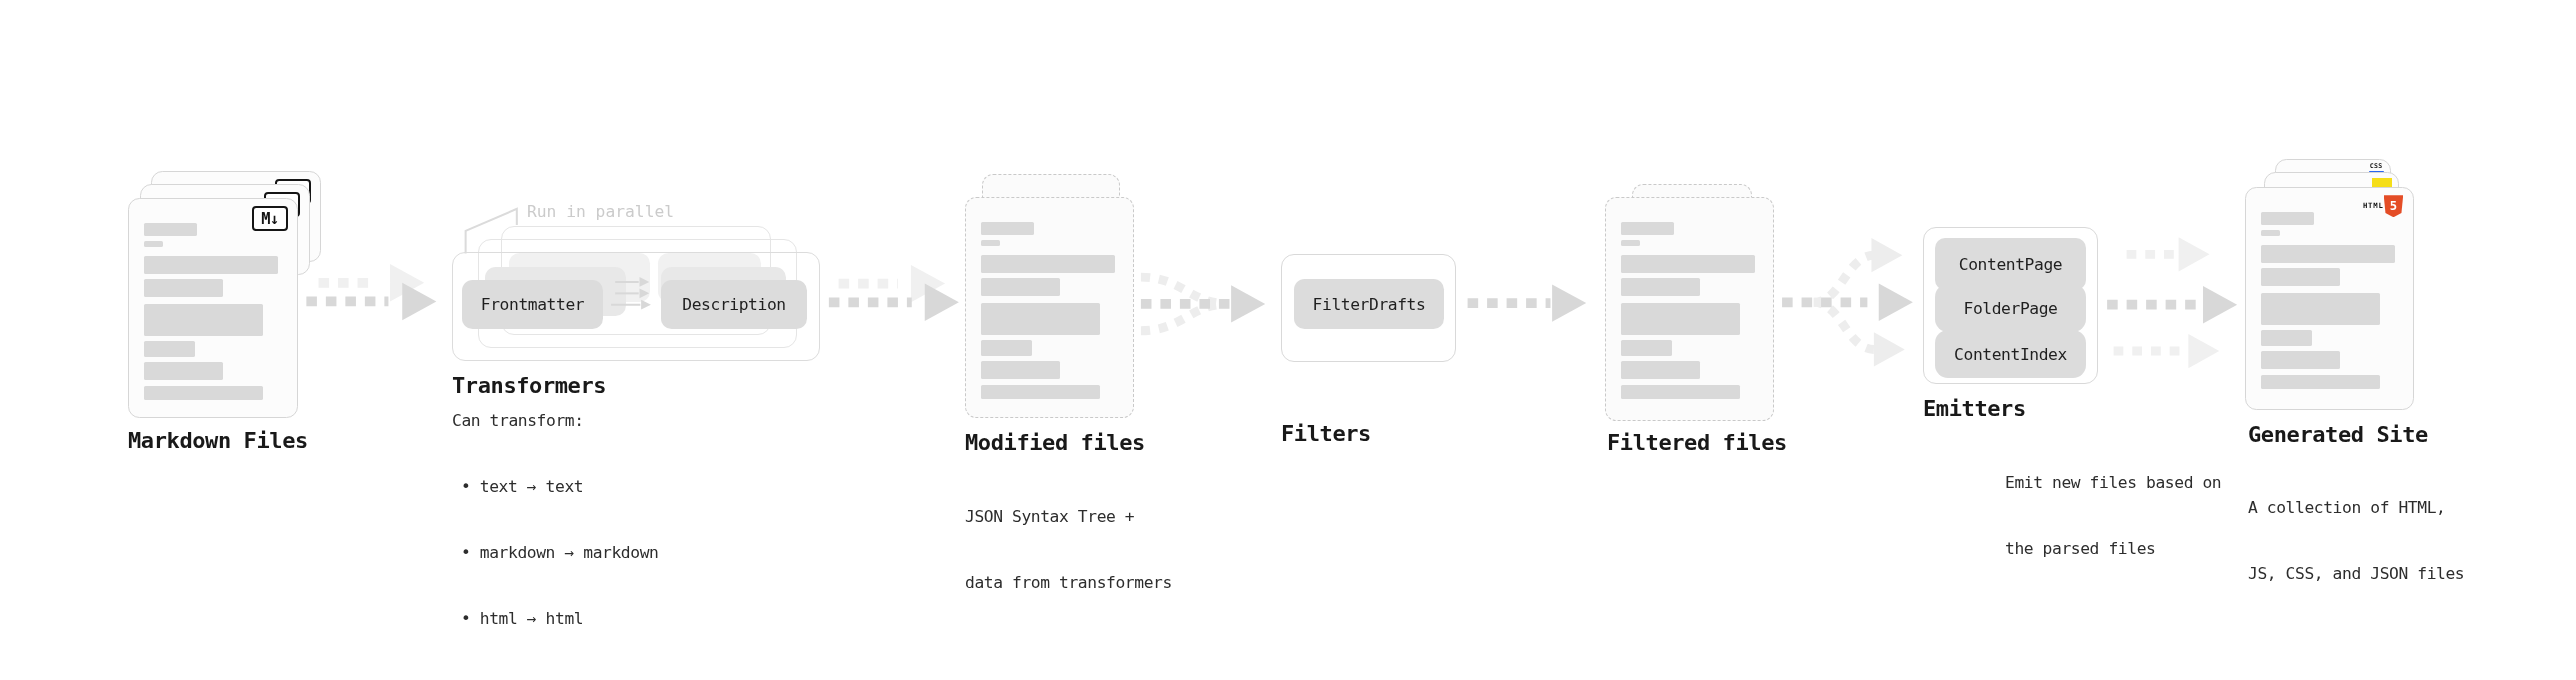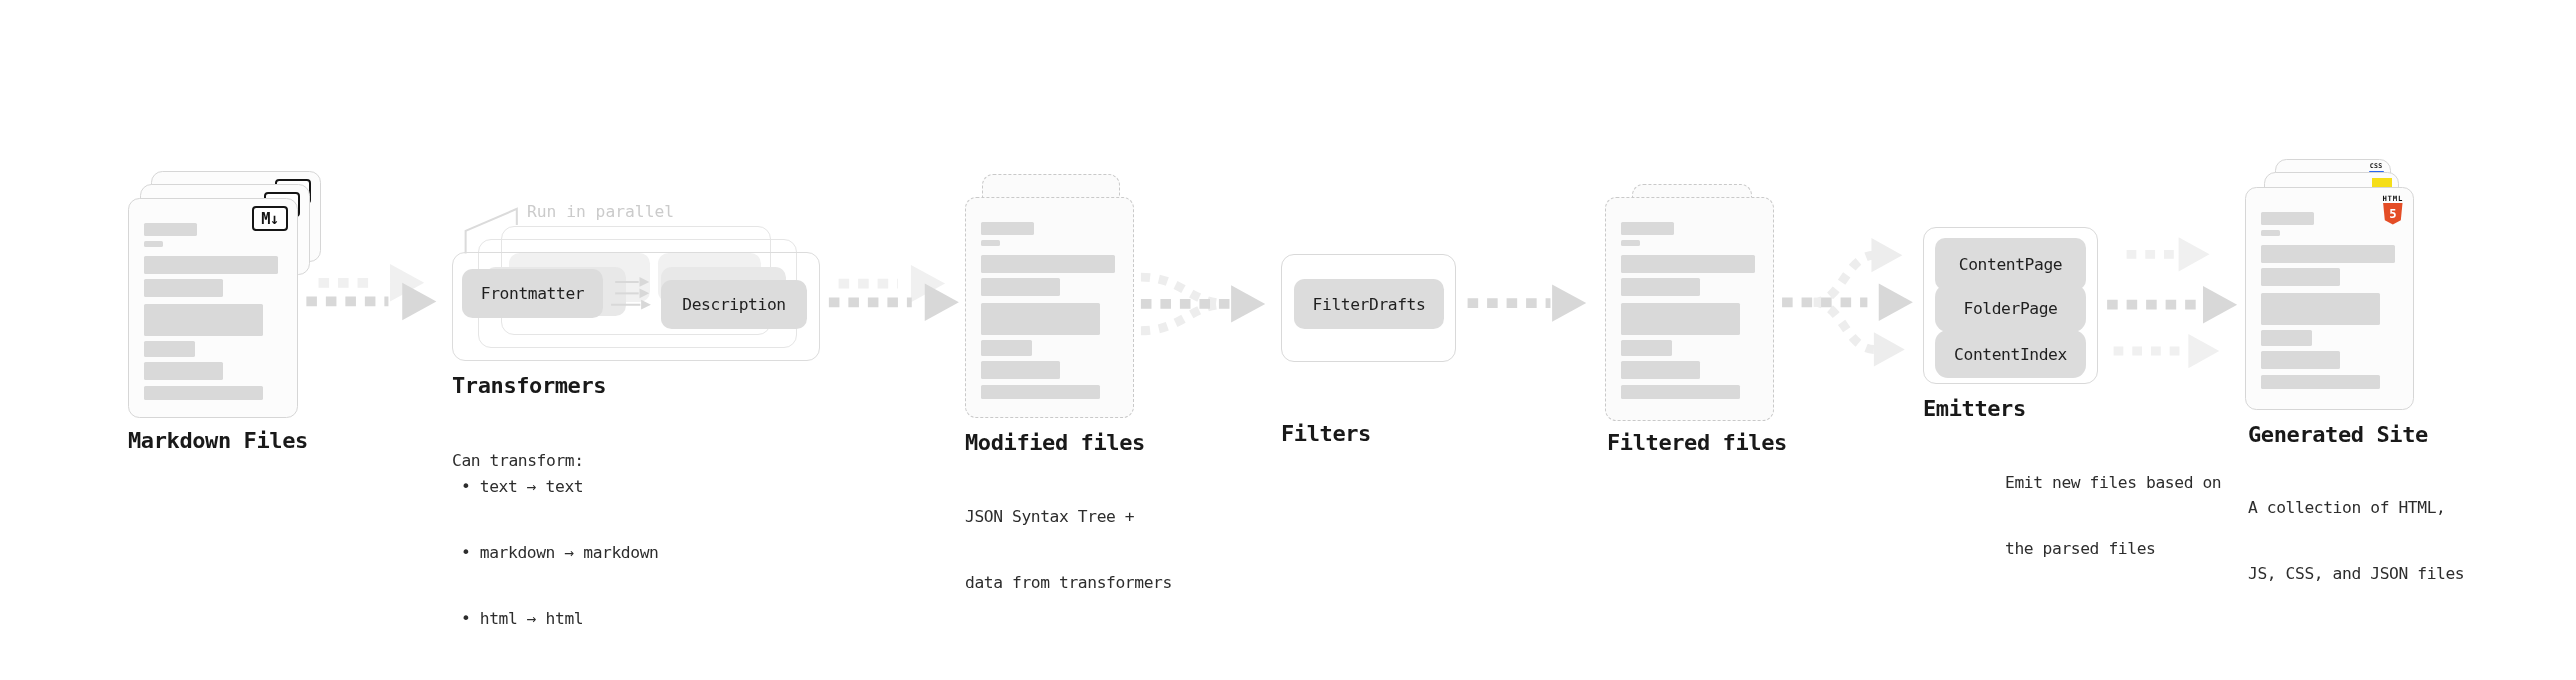--- a/index.html
+++ b/index.html
@@ -39,21 +39,21 @@
   .heading{position:absolute;color:#191919;font-size:22px;font-weight:600;letter-spacing:-0.4px;white-space:pre;}
   .sub{position:absolute;color:#2d2d2d;font-size:16.3px;font-weight:500;line-height:22px;
        letter-spacing:-0.4px;white-space:pre;}
   .callout-text{position:absolute;color:#cbcbcb;font-size:16.3px;font-weight:500;letter-spacing:0;white-space:pre;}
 
   
   .css-ico{position:absolute;right:6.5px;top:3.3px;display:flex;flex-direction:column;align-items:center;}
   .css-ico .t{font-size:6.5px;font-weight:700;color:#111;line-height:6.5px;letter-spacing:0.4px;}
   .css-ico .u{width:14.6px;height:3.3px;background:#2965f1;margin-top:0.8px;border-radius:0.8px;}
   .js-ico{position:absolute;right:6.5px;top:4.9px;width:19.5px;height:9px;background:#f5de19;}
-  .html5-ico{position:absolute;right:9.8px;top:6.5px;display:flex;flex-direction:column;align-items:center;}
+  .html5-ico{position:absolute;right:9.8px;top:6.5px;display:flex;flex-direction:row;align-items:center;}
   .html5-ico .t{font-size:7.3px;font-weight:700;color:#111;line-height:7.3px;letter-spacing:0.8px;}
   .html5-ico .shield{width:19.5px;height:22px;margin-top:0.8px;background:#e44d26;
       clip-path:polygon(0% 0%,100% 0%,91% 80%,50% 100%,9% 80%);
       display:flex;align-items:center;justify-content:center;
       color:#ffffff;font-size:12.2px;font-weight:700;}
 
   svg.overlay{position:absolute;left:0;top:0;pointer-events:none;}
 </style>
 </head>
 <body>
@@ -78,30 +78,30 @@
       <div class="bar b8"></div>
     </div>
   <div class="heading" style="left:128px;top:428px;">Markdown Files</div>
 
   <div class="frame ghost" style="left:501px;top:226px;width:268px;height:107px;"></div>
   <div class="frame ghost" style="left:478px;top:239px;width:317px;height:107px;"></div>
   <div class="frame" style="left:452px;top:252px;width:366px;height:107px;"></div>
 
   <div class="pill ghost3" style="left:509px;top:253px;width:141px;height:49px;"></div>
   <div class="pill ghost2" style="left:485px;top:267px;width:141px;height:49px;"></div>
-  <div class="pill" style="left:462px;top:269px;width:141px;height:49px;">Frontmatter</div>
+  <div class="pill" style="left:462px;top:280px;width:141px;height:49px;">Frontmatter</div>
 
   <div class="pill ghost3" style="left:658px;top:253px;width:103px;height:49px;"></div>
   <div class="pill ghost2" style="left:661px;top:267px;width:125px;height:49px;"></div>
   <div class="pill" style="left:661px;top:280px;width:146px;height:49px;">Description</div>
 
   <div class="callout-text" style="left:527px;top:202px;">Run in parallel</div>
 
   <div class="heading" style="left:452px;top:373px;">Transformers</div>
-  <div class="sub" style="left:452px;top:410px;margin-top:40px;">Can transform:</div>
+  <div class="sub" style="left:452px;top:410px;">Can transform:</div>
   <div class="sub" style="left:461px;top:432px;">
     <div>• text → text</div>
     <div>• markdown → markdown</div>
     <div>• html → html</div>
   </div>
 
   <div class="file-card dashed" style="left:982px;top:174px;width:136px;height:73px;"></div>
   <div class="file-card dashed" style="left:965px;top:197px;width:167px;height:219px;">
       <div class="bar b1"></div>
       <div class="bar b2"></div>

